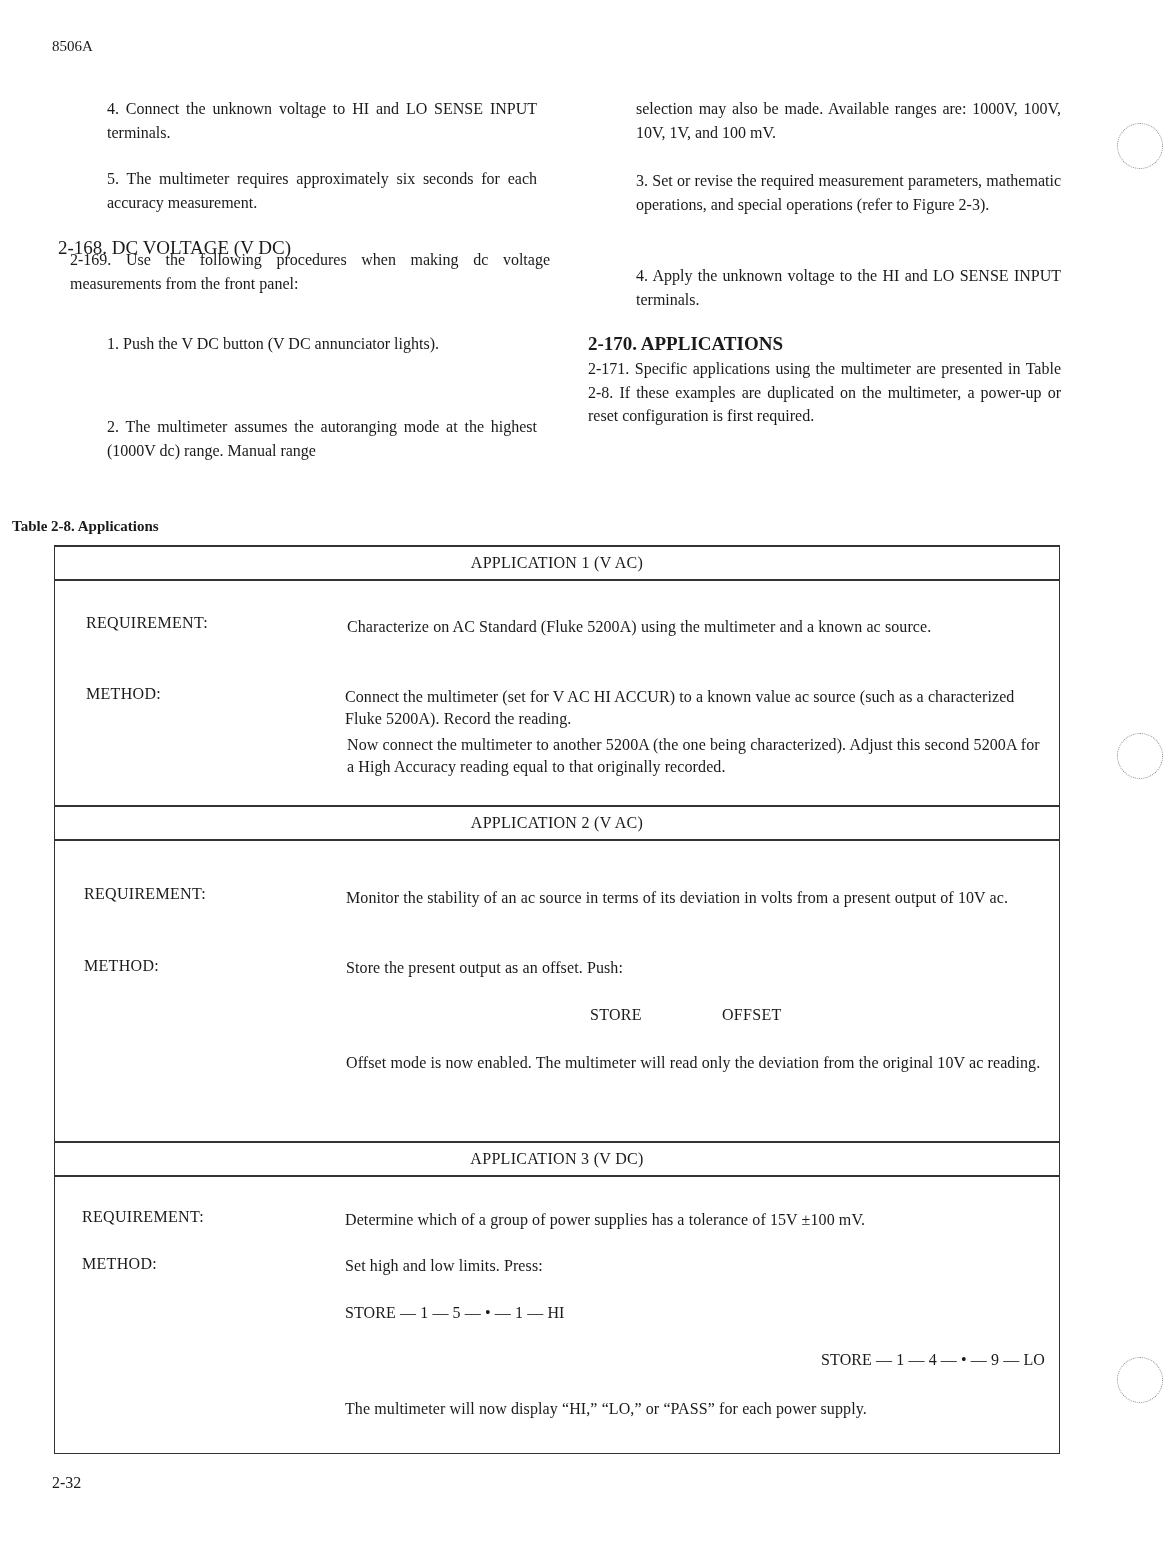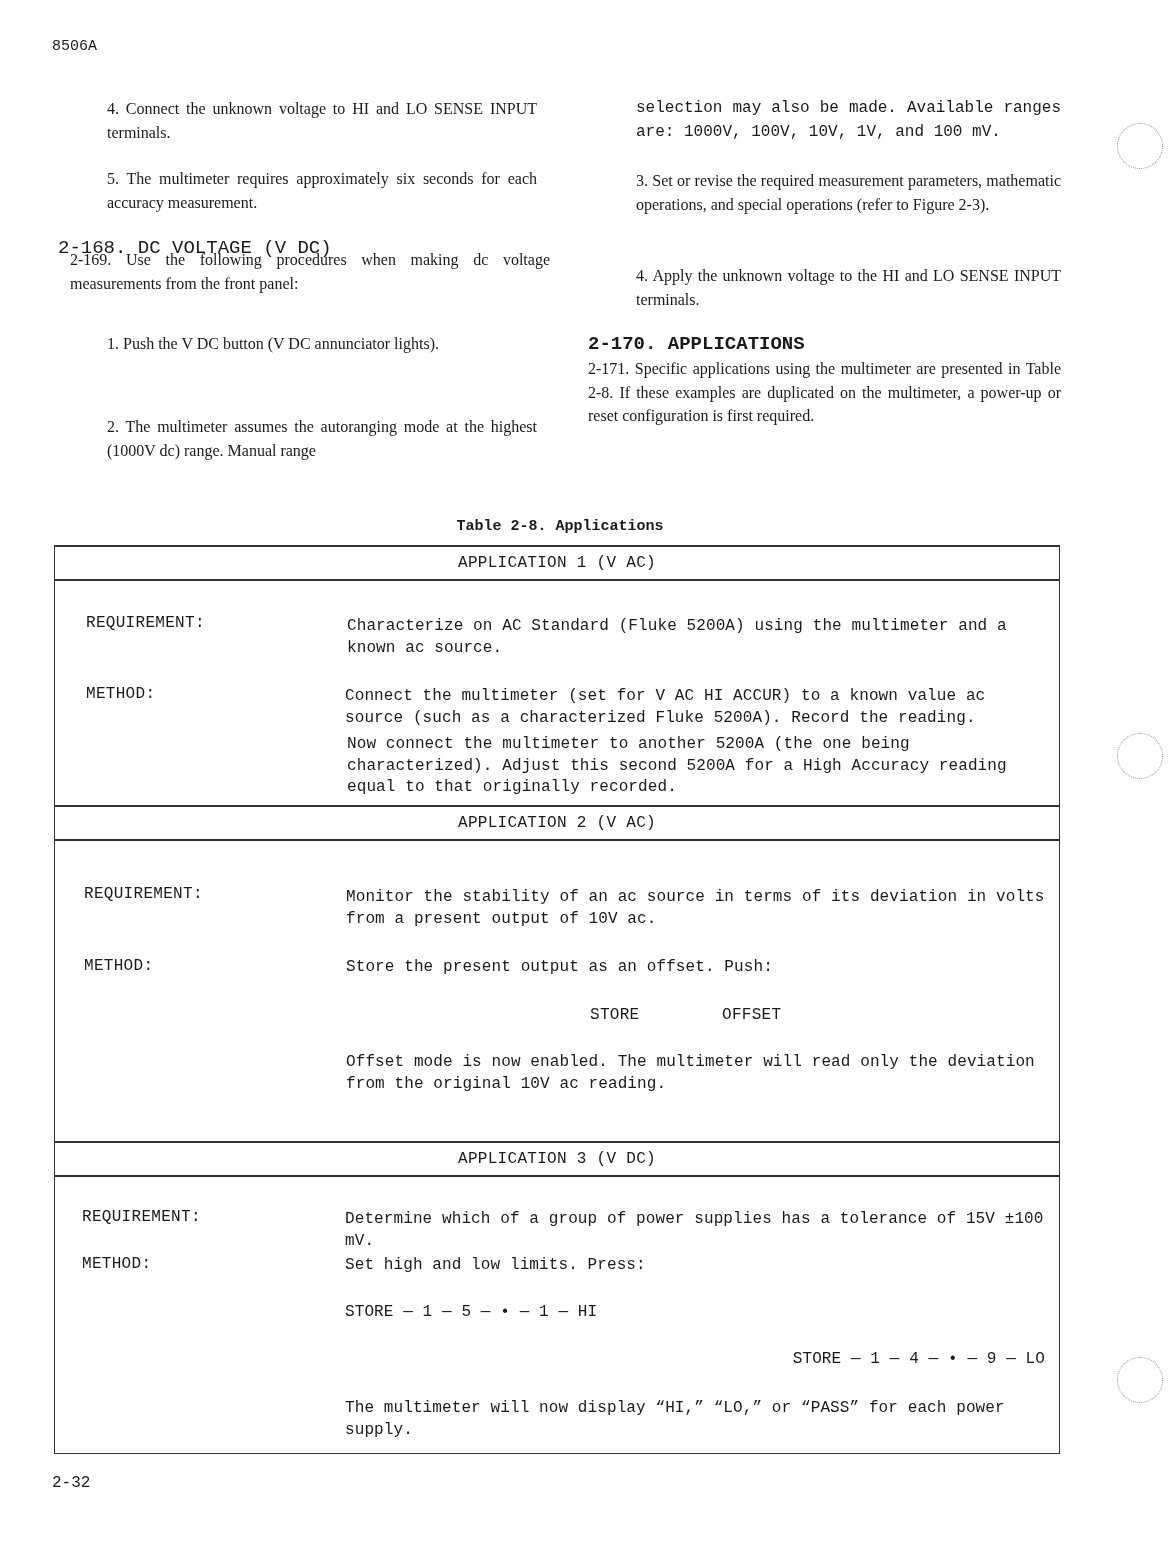--- a/index.html
+++ b/index.html
@@ -1,29 +1,29 @@
 <!DOCTYPE html>
 <html><head>
 <meta charset="utf-8">
 <style>
   html, body { margin:0; padding:0; background:#ffffff; }
   body { width:1176px; height:1544px; position:relative; overflow:hidden; color:#1a1a1a; }
   .abs { position:absolute; }
-  .sans { font-family:Liberation Mono, monospace; }
+  .sans { font-family:Liberation Serif, serif; }
   .serif { font-family:"Liberation Serif", serif; }
   .hdr { left:52px; top:38px; font-size:15px; }
   .body-text { font-size:16px; line-height:23.5px; text-align:justify; }
   .col-left { left:107px; width:430px; }
   .col-left-wide { left:58px; width:480px; }
   .col-right { left:588px; width:473px; }
   .col-right-ind { left:636px; width:425px; }
   .heading { font-size:19px;text-align:right; }
   .heading-bold { font-size:19px; font-weight:bold; }
   .hole { width:44px; height:44px; border:1px dotted #888; border-radius:50%; }
-  .tbl-title { left:0; width:1120px; text-align:center; top:518px; font-size:15px; font-weight:bold; }
+  .tbl-title { left:12px; width:1120px; text-align:left; top:518px; font-size:15px; font-weight:bold; }
   .tbl-frame { left:54px; top:545px; width:1006px; height:909px; border:1.5px solid #333; box-sizing:border-box; }
   .band { position:absolute; left:54px; width:1006px; height:36px; border-top:2px solid #333; border-bottom:2px solid #333; box-sizing:border-box; text-align:center; font-size:16px; line-height:32px; letter-spacing:0.3px; }
   .lbl { font-size:16px; letter-spacing:0.3px; }
   .txt { font-size:16px; line-height:21.5px; letter-spacing:0.1px; width:700px; }
   .footer { left:52px; top:1474px; font-size:16px; }
 </style>
 </head>
 <body>
 
 <div class="abs sans hdr">8506A</div>
@@ -32,21 +32,21 @@
 <div class="abs hole" style="left:1117px;top:733px;"></div>
 <div class="abs hole" style="left:1117px;top:1357px;"></div>
 
 <div class="abs serif body-text col-left" style="top:97px;">4.  Connect the unknown voltage to HI and LO SENSE INPUT terminals.</div>
 <div class="abs serif body-text col-left" style="top:167px;">5.  The multimeter requires approximately six seconds for each accuracy measurement.</div>
 <div class="abs sans heading" style="left:58px;top:237px;">2-168.   DC VOLTAGE (V DC)</div>
 <div class="abs serif body-text col-left-wide" style="top:248px;margin-left:12px;">2-169.  Use the following procedures when making dc voltage measurements from the front panel:</div>
 <div class="abs serif body-text col-left" style="top:332px;">1.  Push the V DC button (V DC annunciator lights).</div>
 <div class="abs serif body-text col-left" style="top:403px;margin-top:12px;">2.  The multimeter assumes the autoranging mode at the highest (1000V dc) range. Manual range</div>
 
-<div class="abs serif body-text col-right-ind" style="top:97px;font-family:Liberation Mono, monospace;">selection may also be made. Available ranges are: 1000V, 100V, 10V, 1V, and 100 mV.</div>
+<div class="abs serif body-text col-right-ind" style="top:97px;">selection may also be made. Available ranges are: 1000V, 100V, 10V, 1V, and 100 mV.</div>
 <div class="abs serif body-text col-right-ind" style="top:169px;">3.  Set or revise the required measurement parameters, mathematic operations, and special operations (refer to Figure 2-3).</div>
 <div class="abs serif body-text col-right-ind" style="top:264px;">4.  Apply the unknown voltage to the HI and LO SENSE INPUT terminals.</div>
 <div class="abs sans heading-bold" style="left:588px;top:333px;">2-170.   APPLICATIONS</div>
 <div class="abs serif body-text col-right" style="top:357px;">2-171.  Specific applications using the multimeter are presented in Table 2-8. If these examples are duplicated on the multimeter, a power-up or reset configuration is first required.</div>
 
 <div class="abs sans tbl-title">Table 2-8. Applications</div>
 <div class="abs tbl-frame"></div>
 
 <div class="sans band" style="top:545px;">APPLICATION 1 (V AC)</div>
 <div class="abs sans lbl" style="left:86px;top:614px;">REQUIREMENT:</div>

